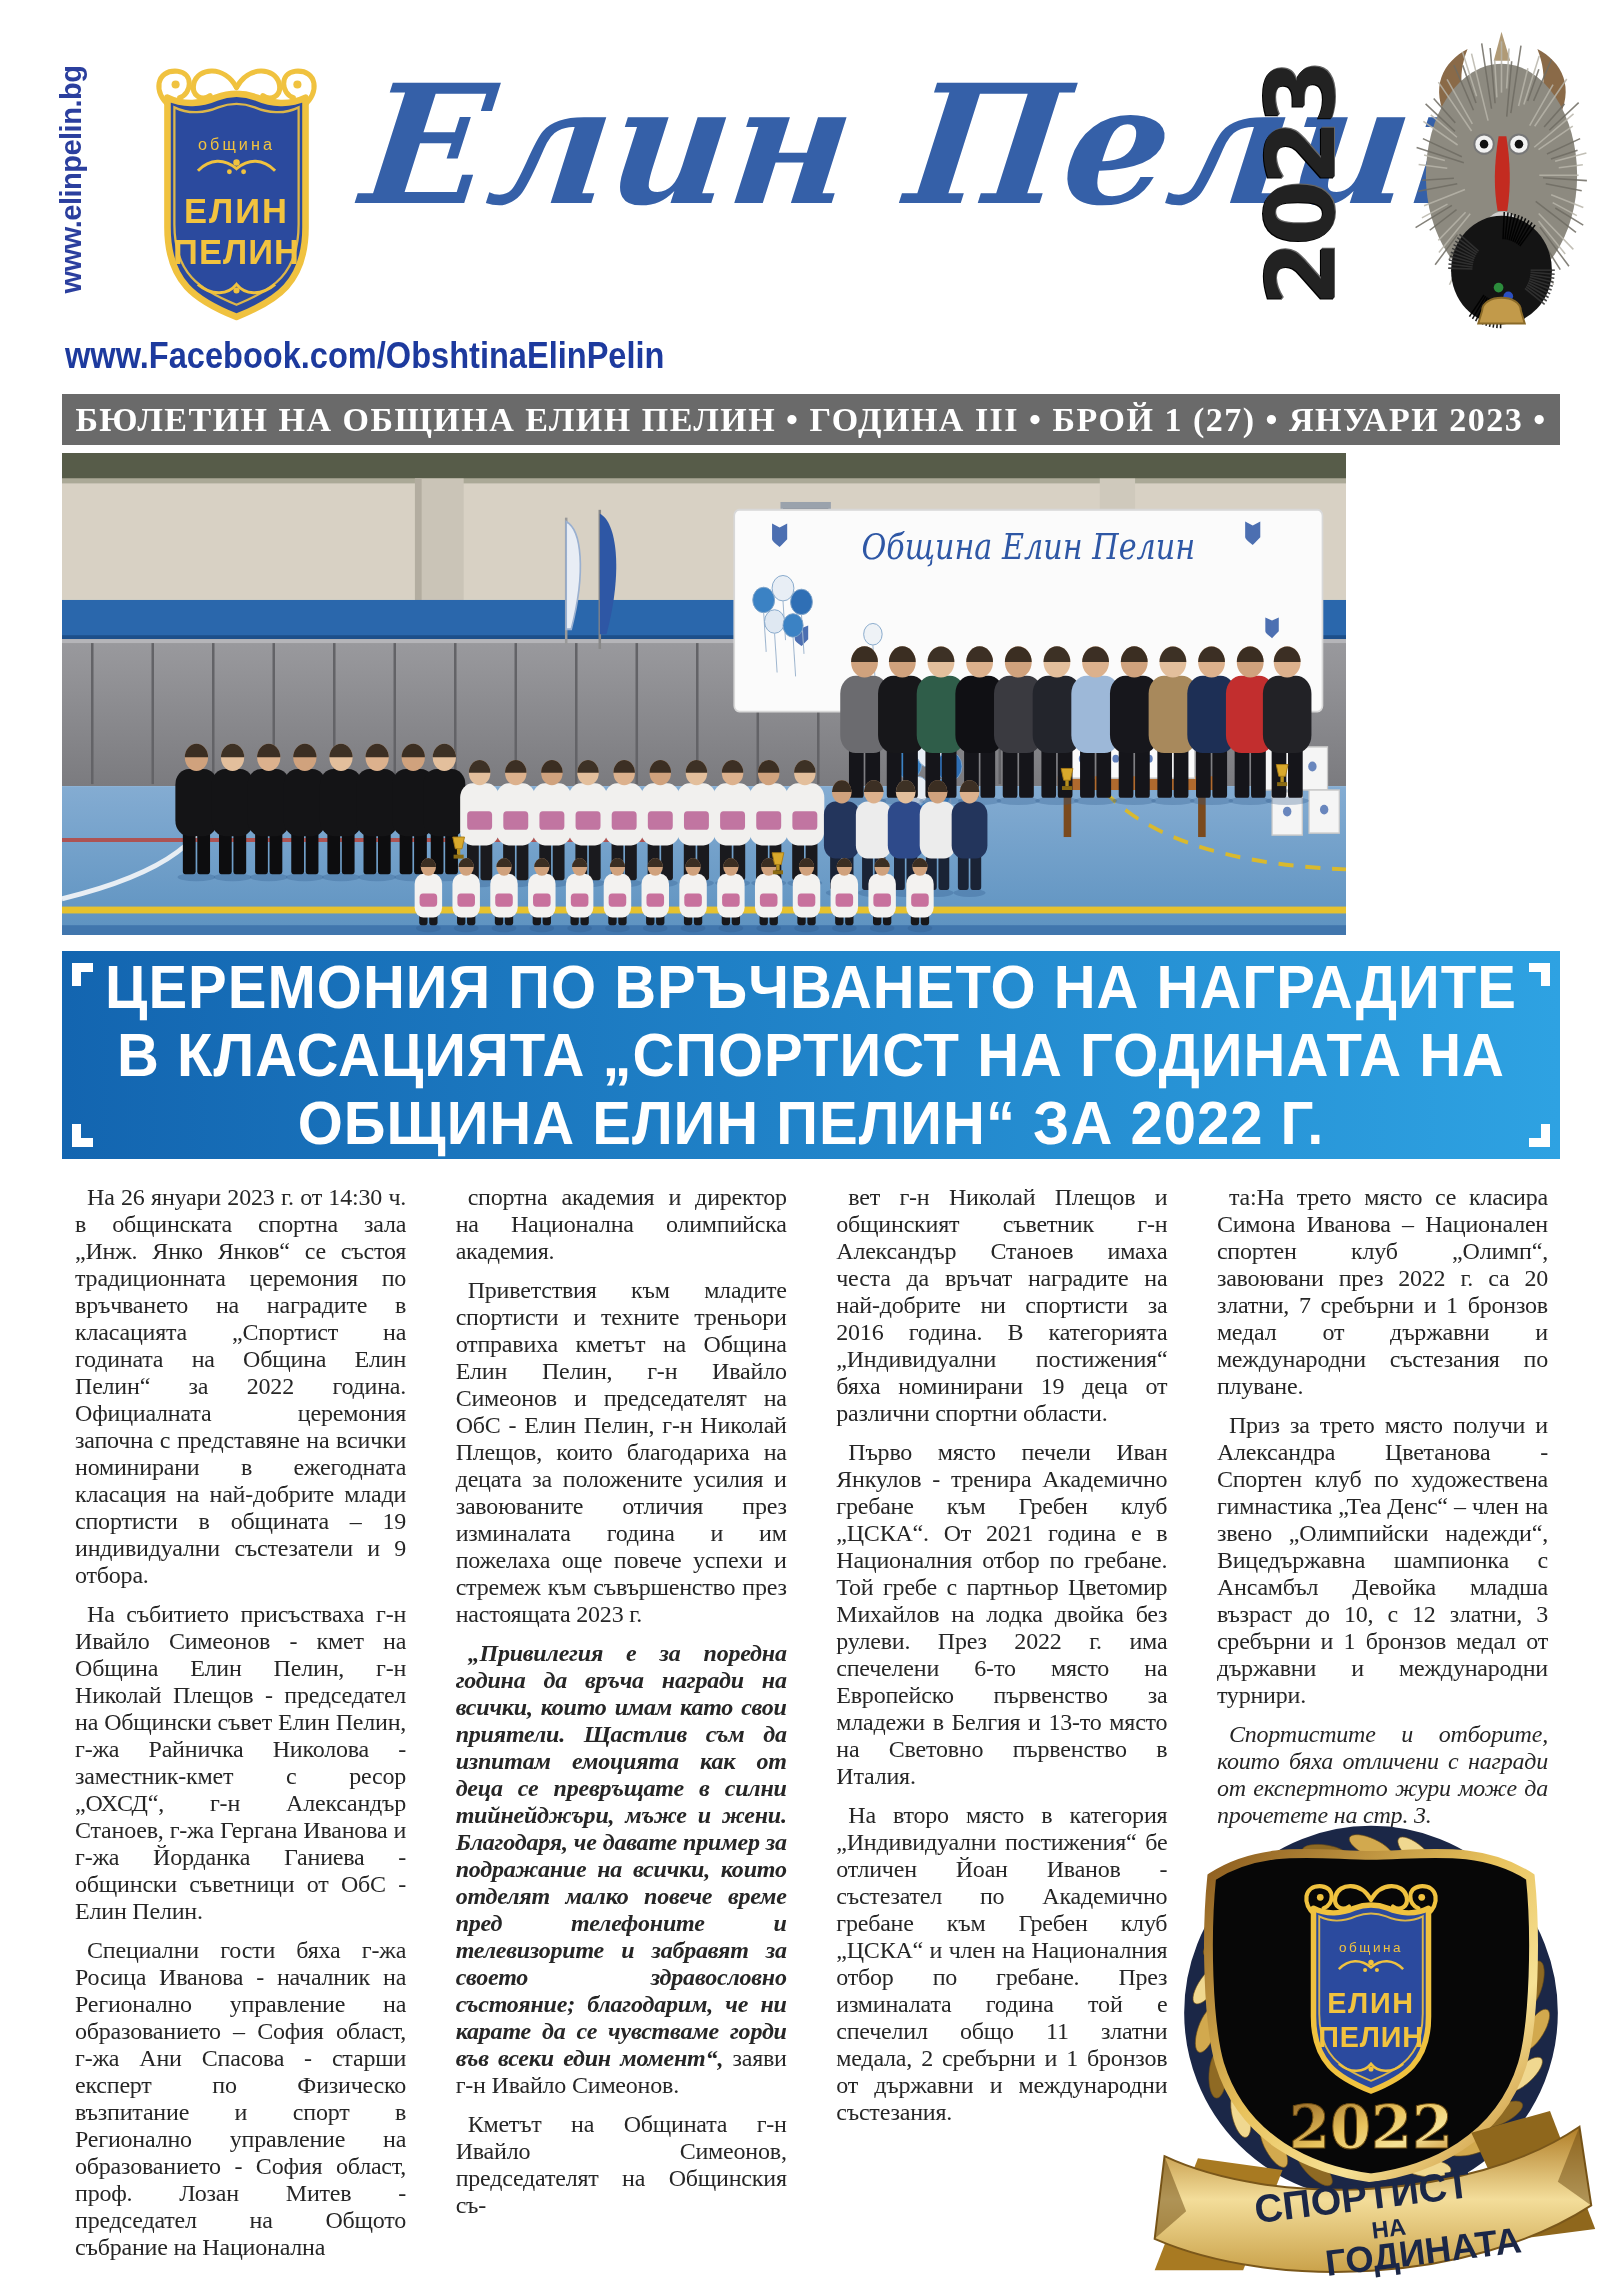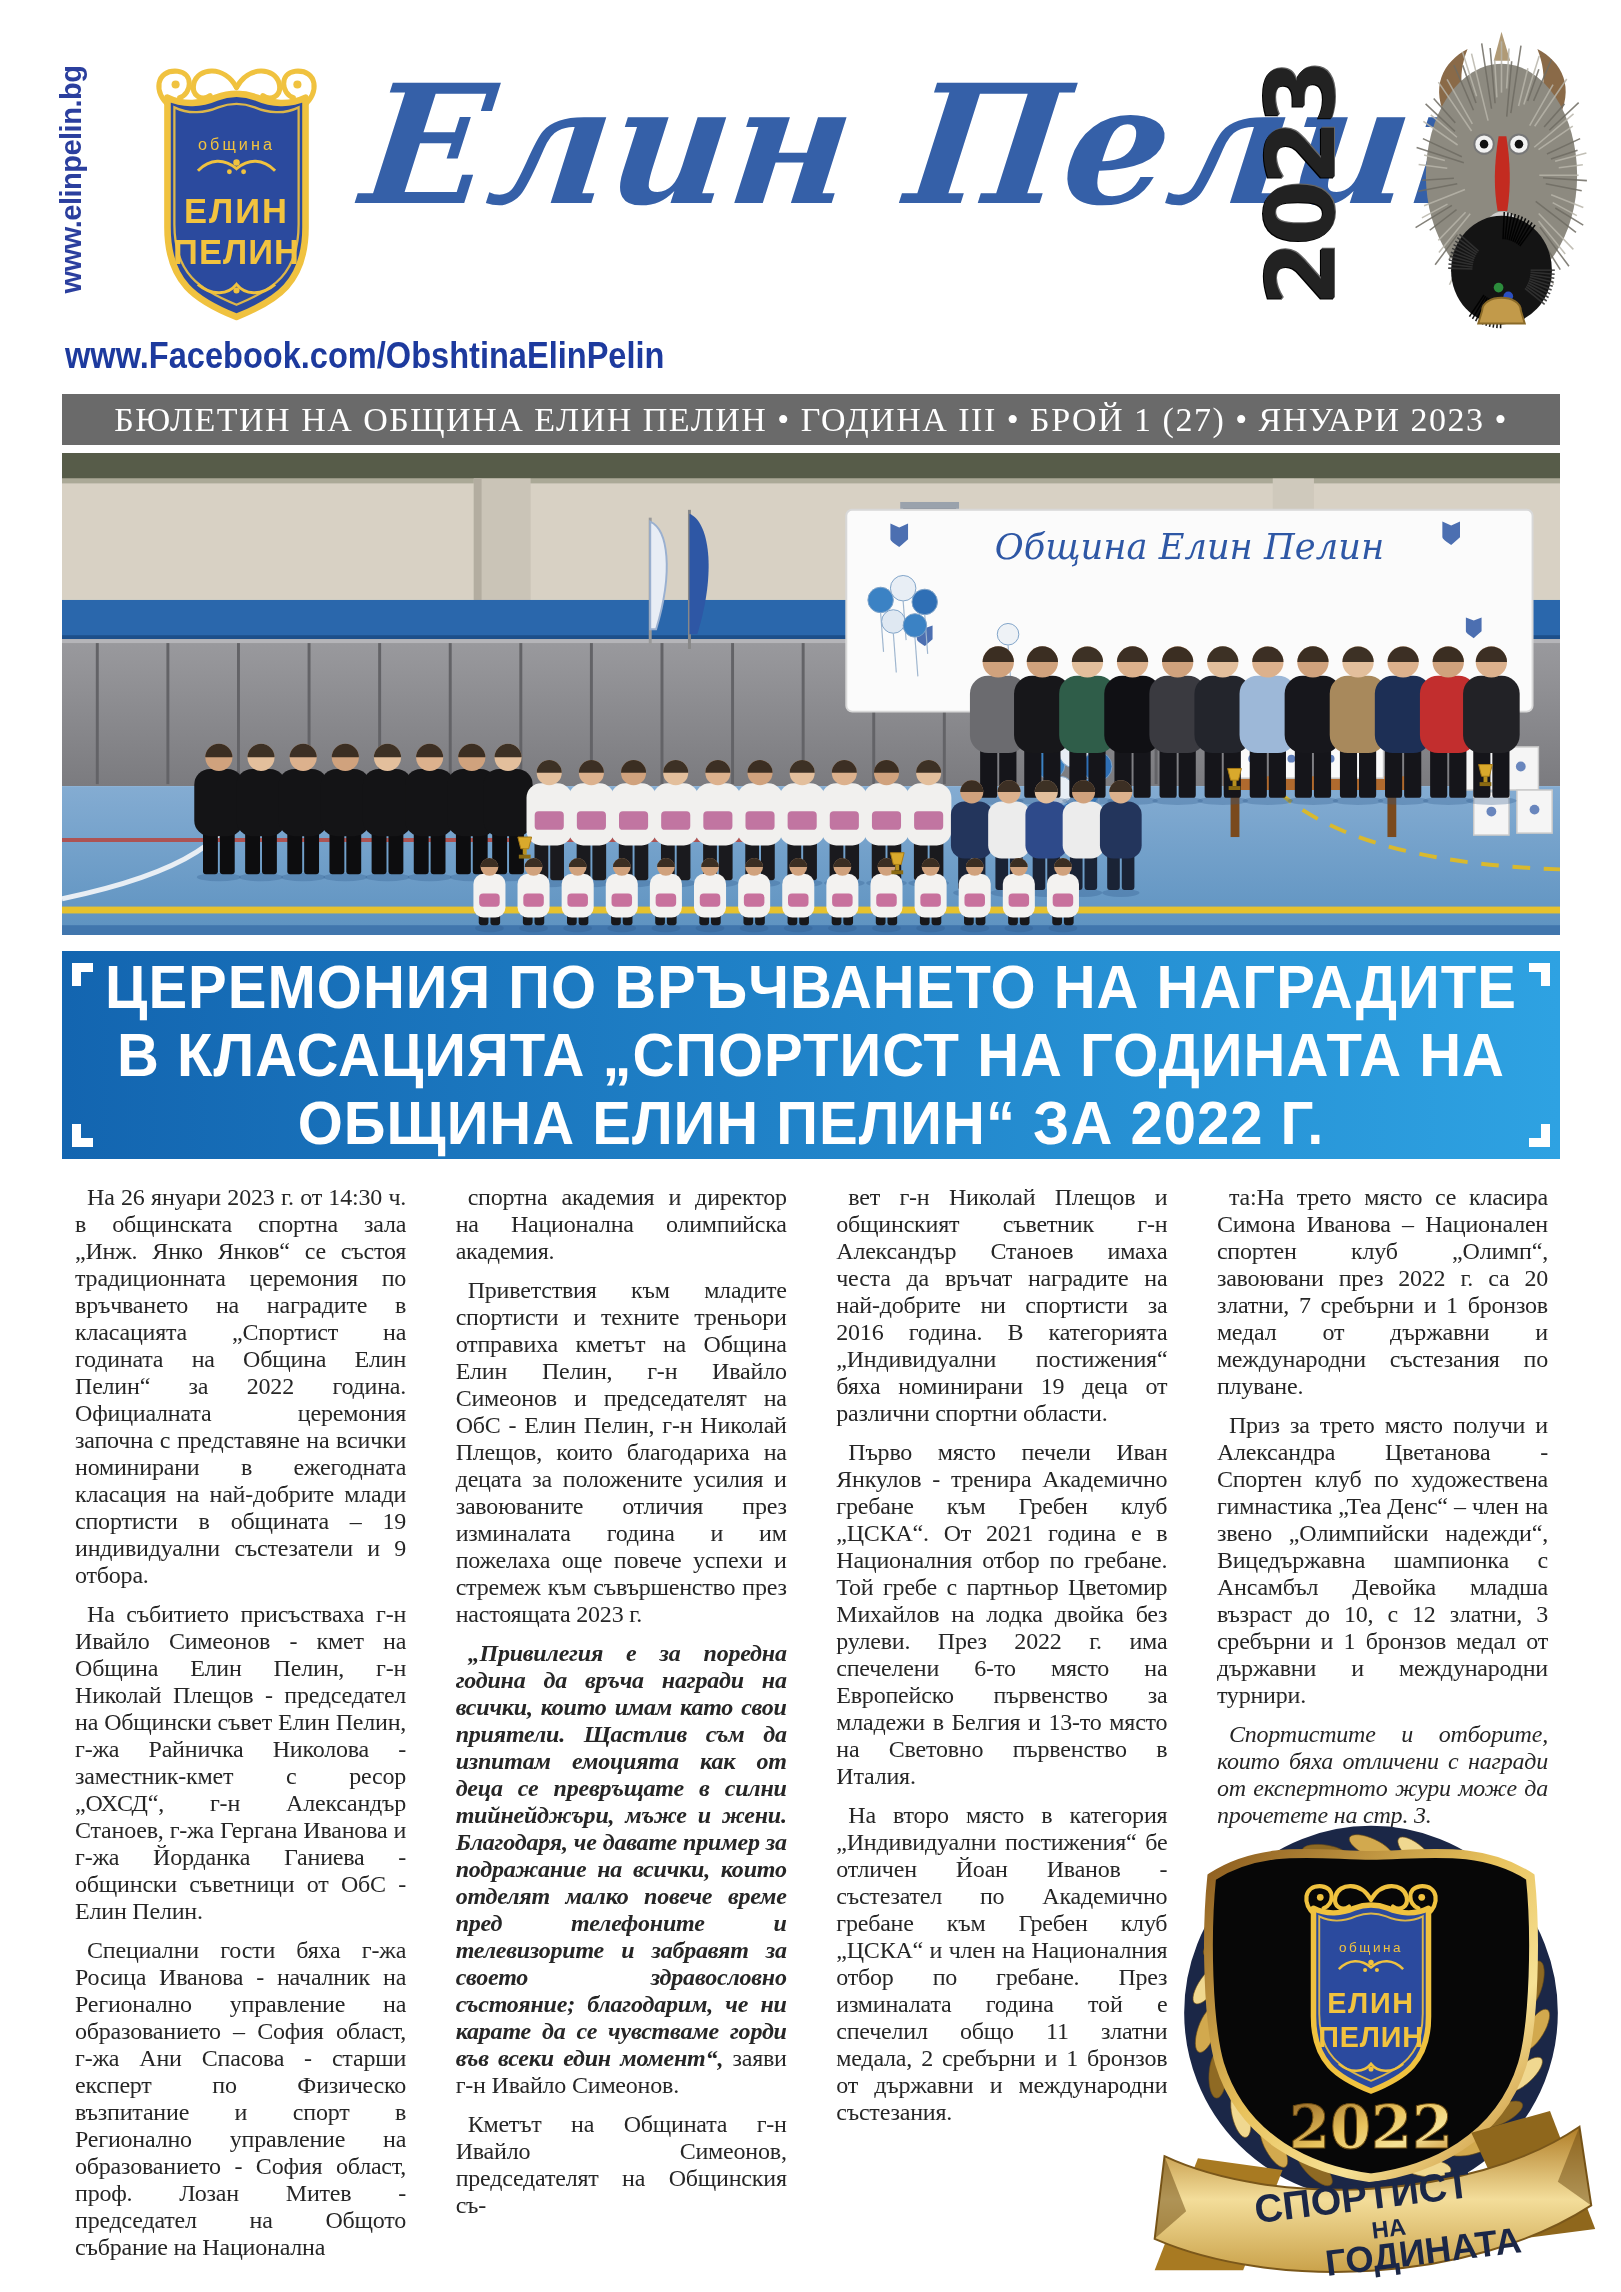--- a/index.html
+++ b/index.html
@@ -22,25 +22,25 @@
     letter-spacing:-4.9px;color:#222;text-align:center;
     text-shadow:1px 1px 0 #666,-1px -1px 0 #000;}
   .mask-svg{position:absolute;left:1390px;top:27.4px;width:223px;height:306px;}
   .facebook{position:absolute;left:65px;top:335px;
     font-family:"Liberation Sans",sans-serif;font-weight:bold;font-size:37px;
     color:#1d3a9e;transform:scaleX(0.88);transform-origin:left;white-space:nowrap;}
 
   
   .issue-banner{position:absolute;left:62px;top:394px;width:1498px;height:51px;
     background:#6a6a6a;color:#fff;display:flex;align-items:center;justify-content:center;
-    font-family:"Liberation Serif",serif;font-weight:normal;font-size:34px;letter-spacing:1.5px;
+    font-family:"Liberation Serif",serif;font-weight:bold;font-size:34px;letter-spacing:1.5px;
     white-space:nowrap;}
 
   
-  .photo{position:absolute;left:62px;top:453px;width:1498px;height:482px;}
+  .photo{position:absolute;left:62px;top:453px;width:1284px;height:482px;}
   .photo svg{display:block;width:100%;height:100%;}
 
   
   .headline{position:absolute;left:62px;top:951px;width:1498px;height:208px;
     background:linear-gradient(90deg,#1365b0,#2ea2e2);
     display:flex;flex-direction:column;align-items:center;justify-content:center;}
   .headline .hl{color:#fff;font-family:"Liberation Sans",sans-serif;font-weight:bold;
     font-size:58px;line-height:68px;letter-spacing:1px;white-space:nowrap;
     transform:scaleY(1.06);}
   .mk{position:absolute;background:#fff;}

